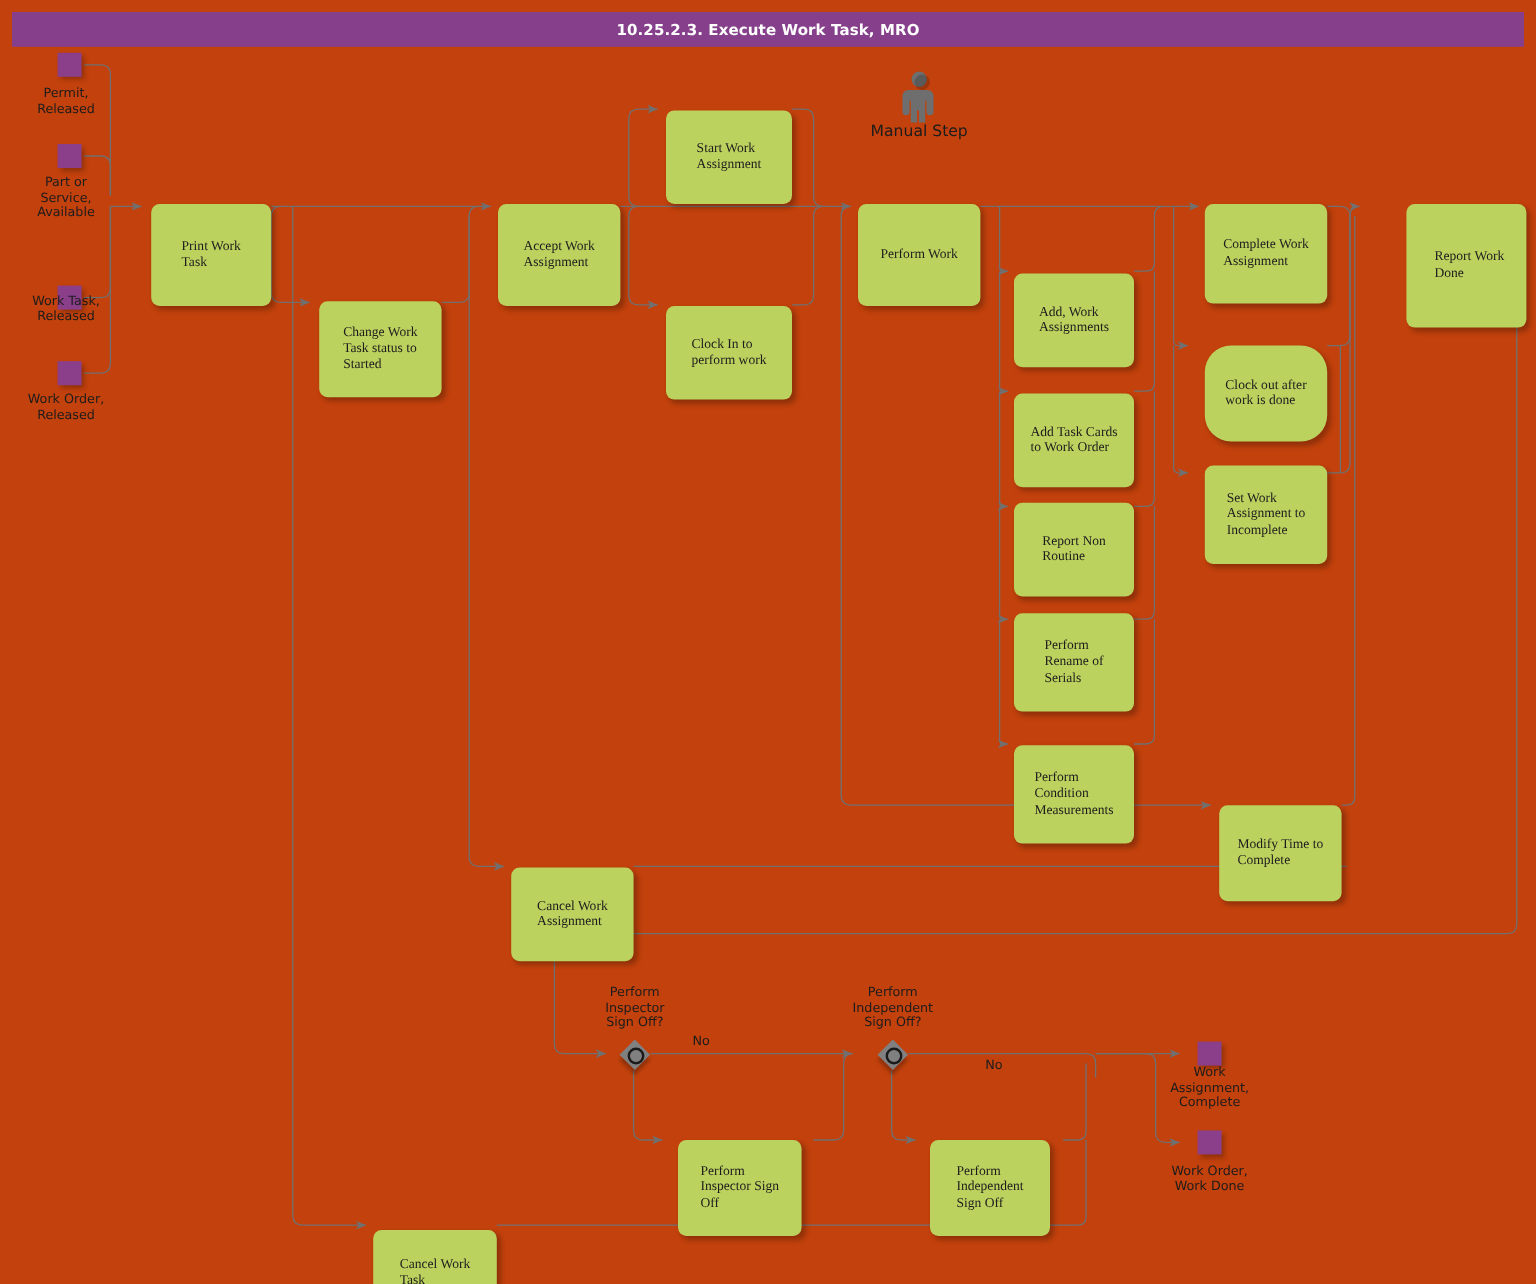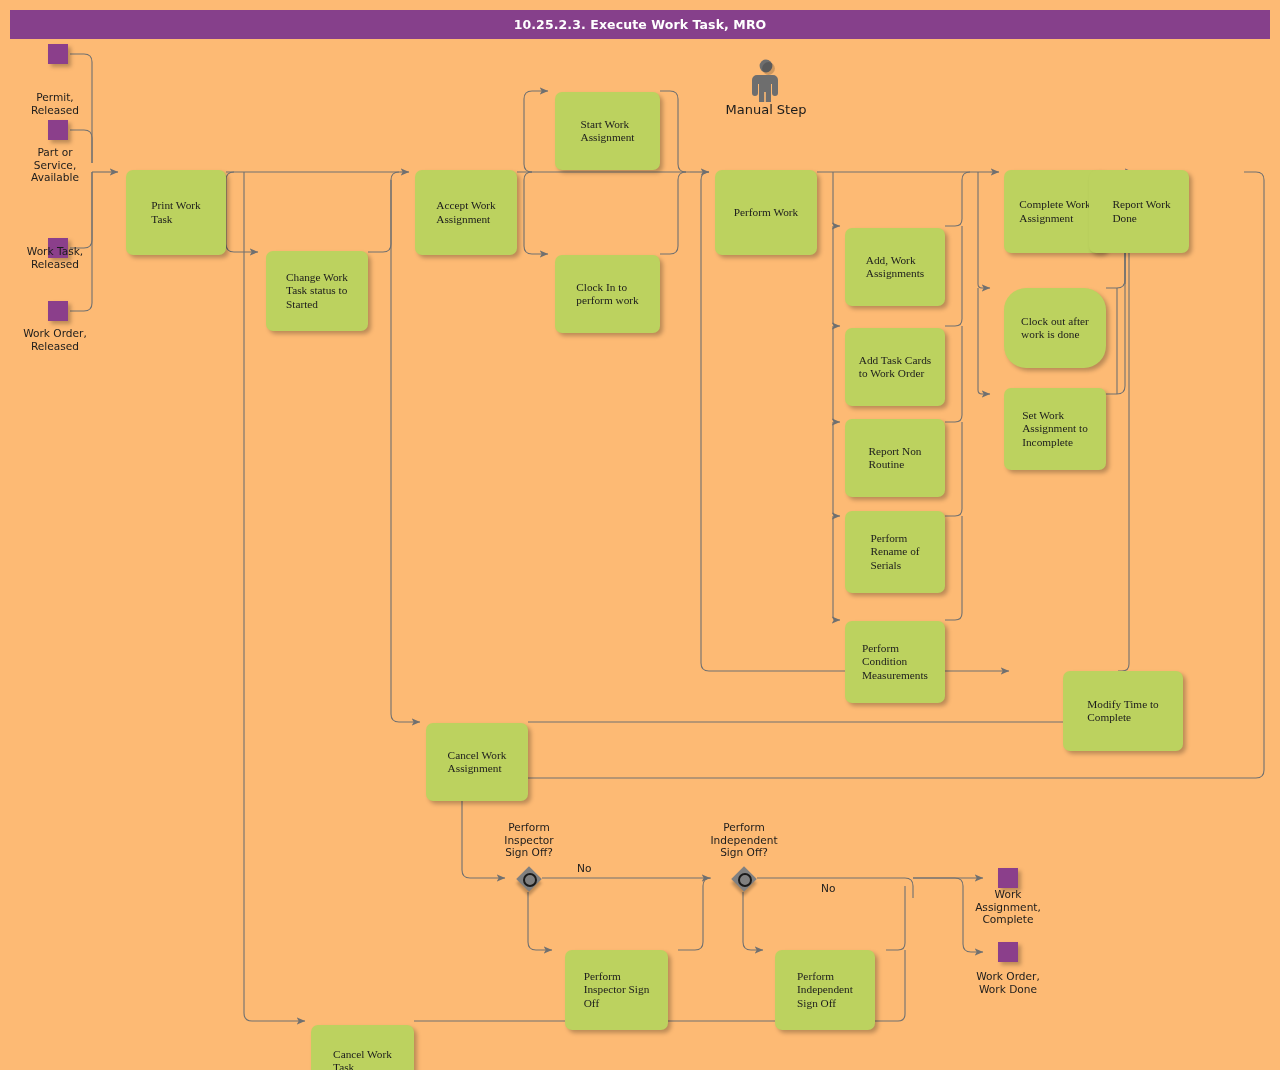--- a/index.html
+++ b/index.html
@@ -1,17 +1,17 @@
 <!DOCTYPE html>
 <html><head>
 <meta charset="utf-8">
 <style>
   html,body{margin:0;padding:0;background:#ffffff;}
   body{font-family:"DejaVu Sans","Liberation Sans",sans-serif;}
-  #page{position:relative;width:1280px;height:1070px;background:#fdba74;overflow:hidden;}
+  #page{position:relative;width:1280px;height:1070px;background:#c2410c;overflow:hidden;}
 
   
   .titlebar{position:absolute;left:10px;top:10px;width:1260px;height:29px;
             background:#86408b;display:flex;align-items:center;justify-content:center;}
   .titlebar .t{color:#ffffff;font-size:12.5px;font-weight:bold;
                font-family:"DejaVu Sans","Liberation Sans",sans-serif;letter-spacing:.1px;}
 
   
   #wires{position:absolute;left:0;top:0;width:1280px;height:1070px;}
 
@@ -138,21 +138,21 @@
 
       <path d="M913,878 H955 Q963,878 963,886 V944 Q963,952 971,952 H983" marker-end="url(#ah)"></path>
       <path d="M913,878 H975 Q983,878 983,878 H983" marker-end="url(#ah)"></path>
 
       <path d="M414,1021 H898 Q905,1021 905,1014 V950"></path>
 
     </g>
   </svg>
 
   <div class="evt" style="left:48px;top:44px;"></div>
-  <div class="evt-lbl" style="left:0px;top:72px;width:110px;margin-top:19px;">Permit,
+  <div class="evt-lbl" style="left:0px;top:72px;width:110px;">Permit,
 Released</div>
 
   <div class="evt" style="left:48px;top:120px;"></div>
   <div class="evt-lbl" style="left:0px;top:146px;width:110px;">Part or
 Service,
 Available</div>
 
   <div class="evt" style="left:48px;top:238px;"></div>
   <div class="evt-lbl" style="left:0px;top:245px;width:110px;">Work Task,
 Released</div>
@@ -249,26 +249,26 @@
     <span style="white-space:pre-line;">Clock out after
 work is done</span>
   </div>
 
   <div class="node" style="left:1004px;top:348px;width:102px;height:82px;">
     <span style="white-space:pre-line;">Set Work
 Assignment to
 Incomplete</span>
   </div>
 
-  <div class="node" style="left:1063px;top:631px;width:120px;height:80px;">
+  <div class="node" style="left:1016px;top:631px;width:102px;height:80px;">
     <span style="white-space:pre-line;">Modify Time to
 Complete</span>
   </div>
 
-  <div class="node" style="left:1089px;top:130px;width:100px;height:83px;padding-left:10px;">
+  <div class="node" style="left:1172px;top:130px;width:100px;height:103px;padding-left:10px;">
     <span style="white-space:pre-line;">Report Work
 Done</span>
   </div>
 
   <div class="node" style="left:426px;top:683px;width:102px;height:78px;">
     <span style="white-space:pre-line;">Cancel Work
 Assignment</span>
   </div>
 
   <div class="node" style="left:311px;top:985px;width:103px;height:72px;">

